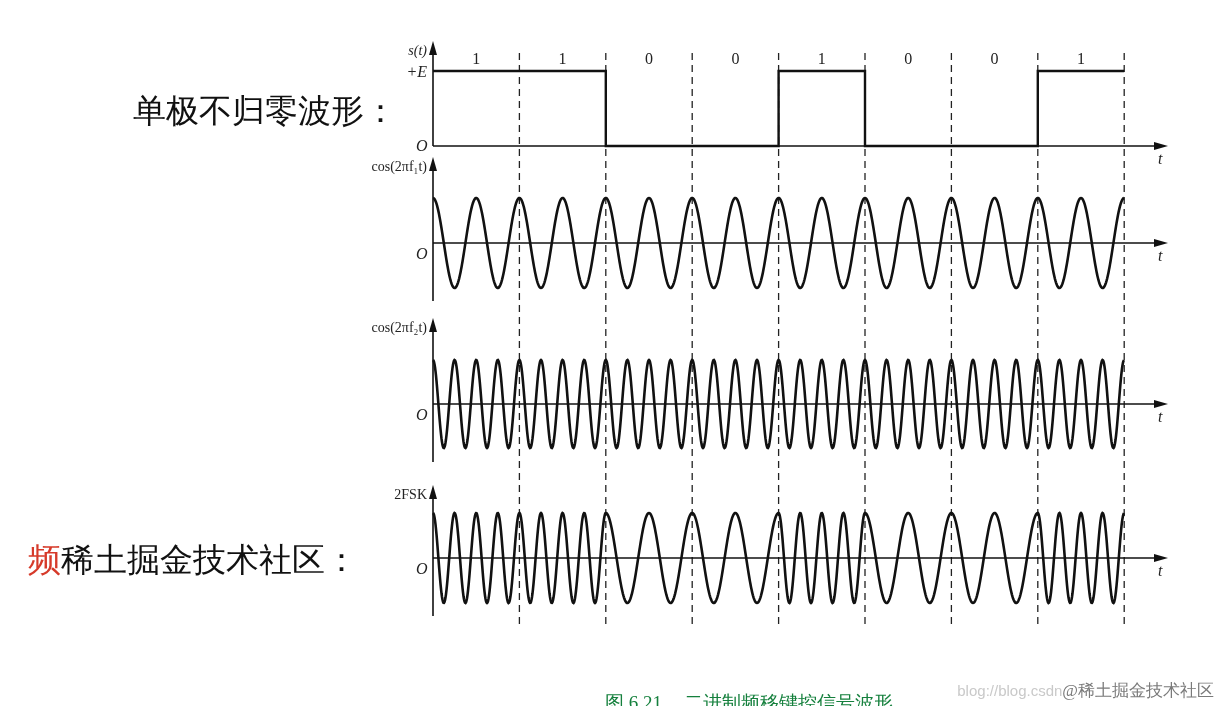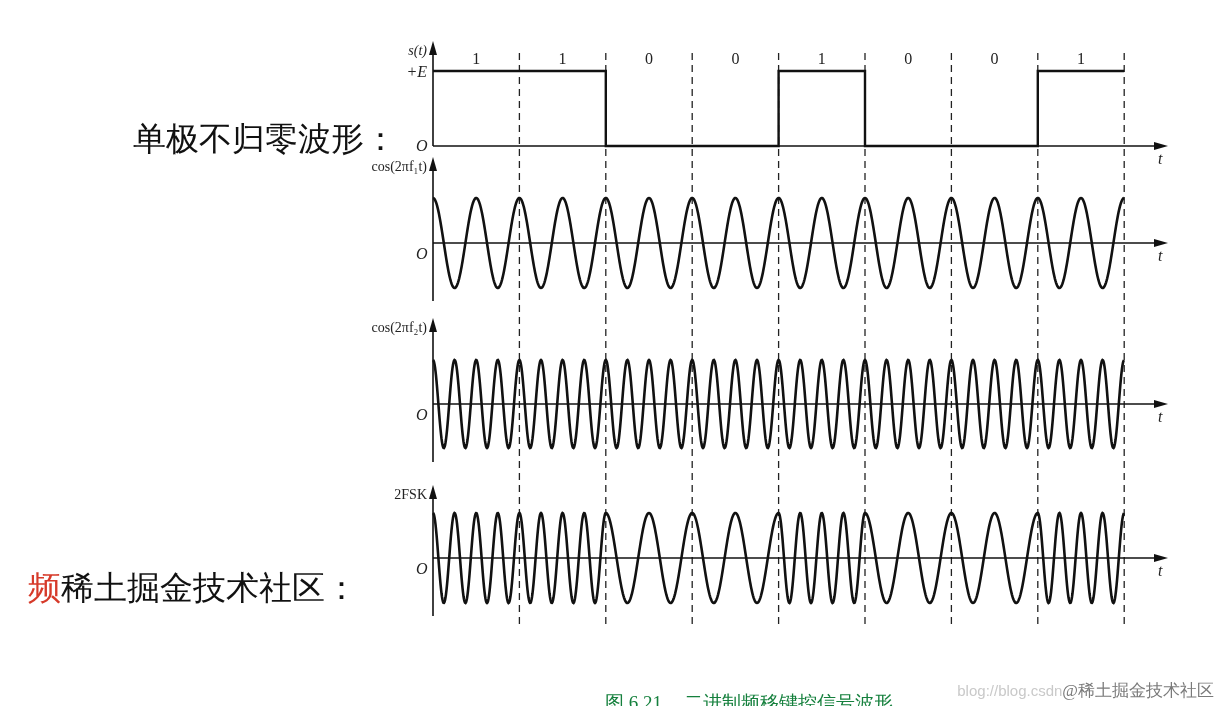--- a/index.html
+++ b/index.html
@@ -1,19 +1,19 @@
 <!DOCTYPE html>
 <html><head>
 <meta charset="utf-8">
 <style>
   html, body { margin:0; padding:0; background:#ffffff; }
   body { width:1224px; height:706px; position:relative; overflow:hidden;
          font-family:"DejaVu Sans", sans-serif; }
   .side-label { position:absolute; font-family:"DejaVu Sans", sans-serif;
-                font-size:33px; color:#111; white-space:nowrap; letter-spacing:0px;margin-top:28px; }
+                font-size:33px; color:#111; white-space:nowrap; letter-spacing:0px; }
   .side-label .accent { color:#d63a2a; }
   #label-nrz { left:133px; top:89px; }
   #label-fsk { left:28px; top:538px; }
   #diagram { position:absolute; left:0; top:0; }
   .caption { position:absolute; left:605px; top:690px; font-family:Liberation Serif, serif;
              font-size:19px; color:#15803d; white-space:nowrap; }
   .caption .num { margin-right:22px; }
   .watermark { position:absolute; right:10px; top:679px; font-size:17px; white-space:nowrap;
                font-family:"Liberation Sans", sans-serif; }
   .watermark .url { color:#c9c9c9; font-size:15px; }

